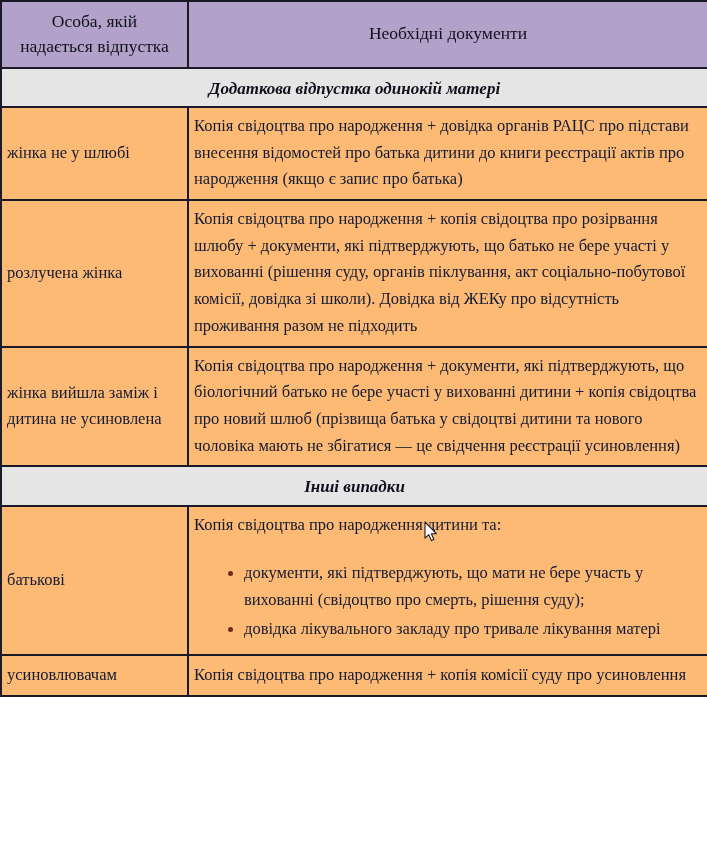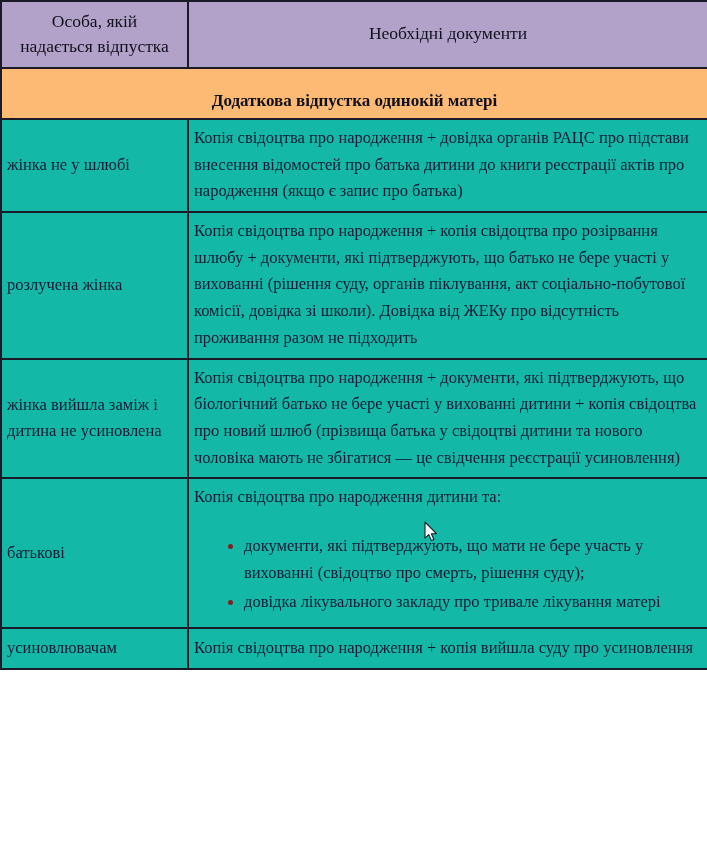--- a/index.html
+++ b/index.html
@@ -42,32 +42,33 @@
     text-align: center;
     font-size: 17.5px;
     line-height: 1.42;
     padding: 7px 6px 8px 6px;
     color: #10101c;
   }
   tr.header-row td.header-person { padding-left: 4px; padding-right: 4px; }
 
   
   tr.section-row td {
-    background: #fdba74;
+    background: #e5e5e5;
     text-align: center;
     font-weight: bold;
     font-size: 17px;
     line-height: 1.3;
-    padding: 21px 6px 6px 6px;
+    padding: 9px 6px 6px 6px;
     color: #10101c;
+    font-style: italic;
   }
 
   
   tr.body-row td {
-    background: #14b8a6;
+    background: #fdba74;
     font-size: 16.5px;
     line-height: 1.62;
   }
   td.cell-person {
     padding: 6px 5px 6px 5px;
     vertical-align: middle;
   }
   td.cell-docs {
     padding: 5px 7px 6px 5px;
     vertical-align: top;
@@ -157,41 +158,44 @@
 
       <tr class="body-row row-zamizh">
         <td class="cell-person">
           <span class="person-text">жінка вийшла заміж і дитина не усиновлена</span>
         </td>
         <td class="cell-docs">
           <span class="docs-text">Копія свідоцтва про народження + документи, які підтверджують, що біологічний батько не бере участі у вихованні дитини + копія свідоцтва про новий шлюб (прізвища батька у свідоцтві дитини та нового чоловіка мають не збігатися — це свідчення реєстрації усиновлення)</span>
         </td>
       </tr>
 
+      <tr class="section-row">
+        <td colspan="2">Інші випадки</td>
+      </tr>
 
       <tr class="body-row row-batkovi">
         <td class="cell-person">
           <span class="person-text">батькові</span>
         </td>
         <td class="cell-docs">
           <span class="docs-text">Копія свідоцтва про народження дитини та:</span>
           <ul class="doc-bullets">
             <li>документи, які підтверджують, що мати не бере участь у вихованні (свідоцтво про смерть, рішення суду);</li>
             <li>довідка лікувального закладу про тривале лікування матері</li>
           </ul>
         </td>
       </tr>
 
 
       <tr class="body-row row-usyn">
         <td class="cell-person">
           <span class="person-text">усиновлювачам</span>
         </td>
         <td class="cell-docs">
-          <span class="docs-text">Копія свідоцтва про народження + копія вийшла суду про усиновлення</span>
+          <span class="docs-text">Копія свідоцтва про народження + копія комісії суду про усиновлення</span>
         </td>
       </tr>
 
     </tbody>
   </table>
 
   <svg id="mouse-cursor" viewBox="0 0 14 22" xmlns="http://www.w3.org/2000/svg" style="left: 424px; top: 521px;">
     <path d="M1,1 L1,17.2 L4.8,13.6 L7.4,19.6 L9.9,18.5 L7.4,12.8 L12.4,12.6 Z" fill="#ffffff" stroke="#1b1b28" stroke-width="1.1" stroke-linejoin="round"></path>
   </svg>
 

